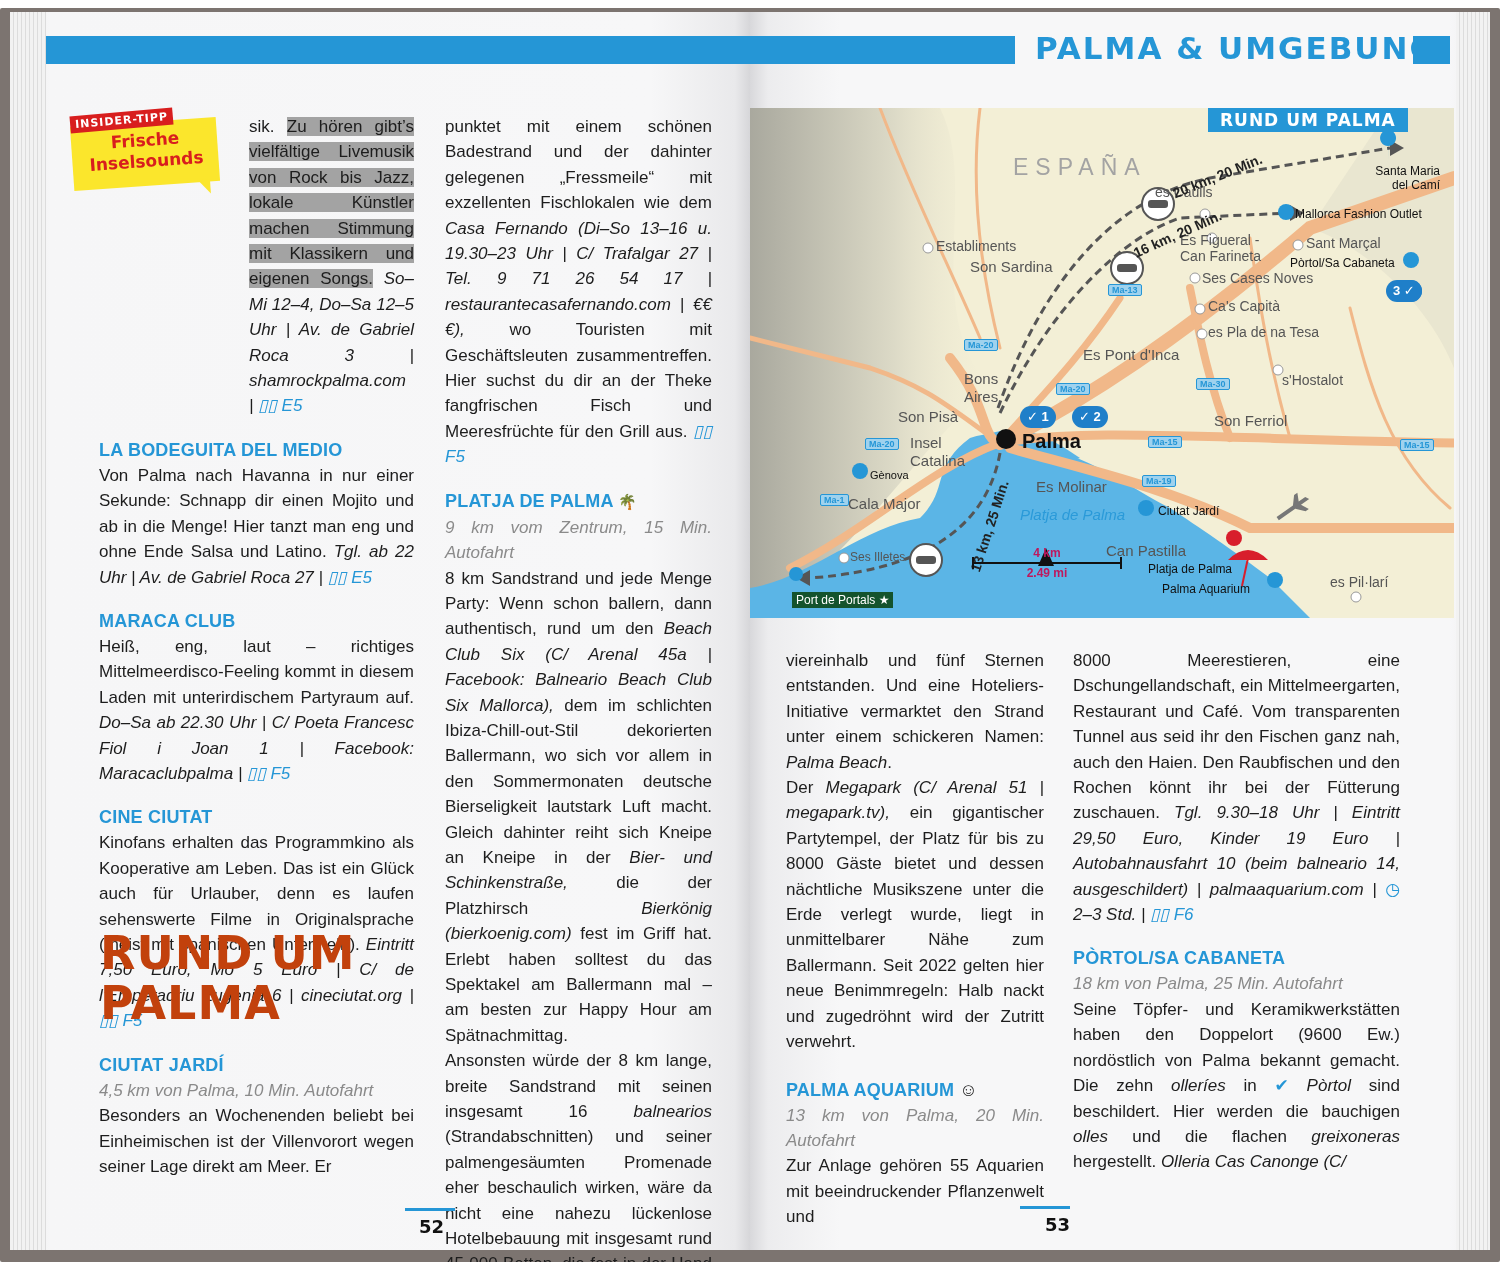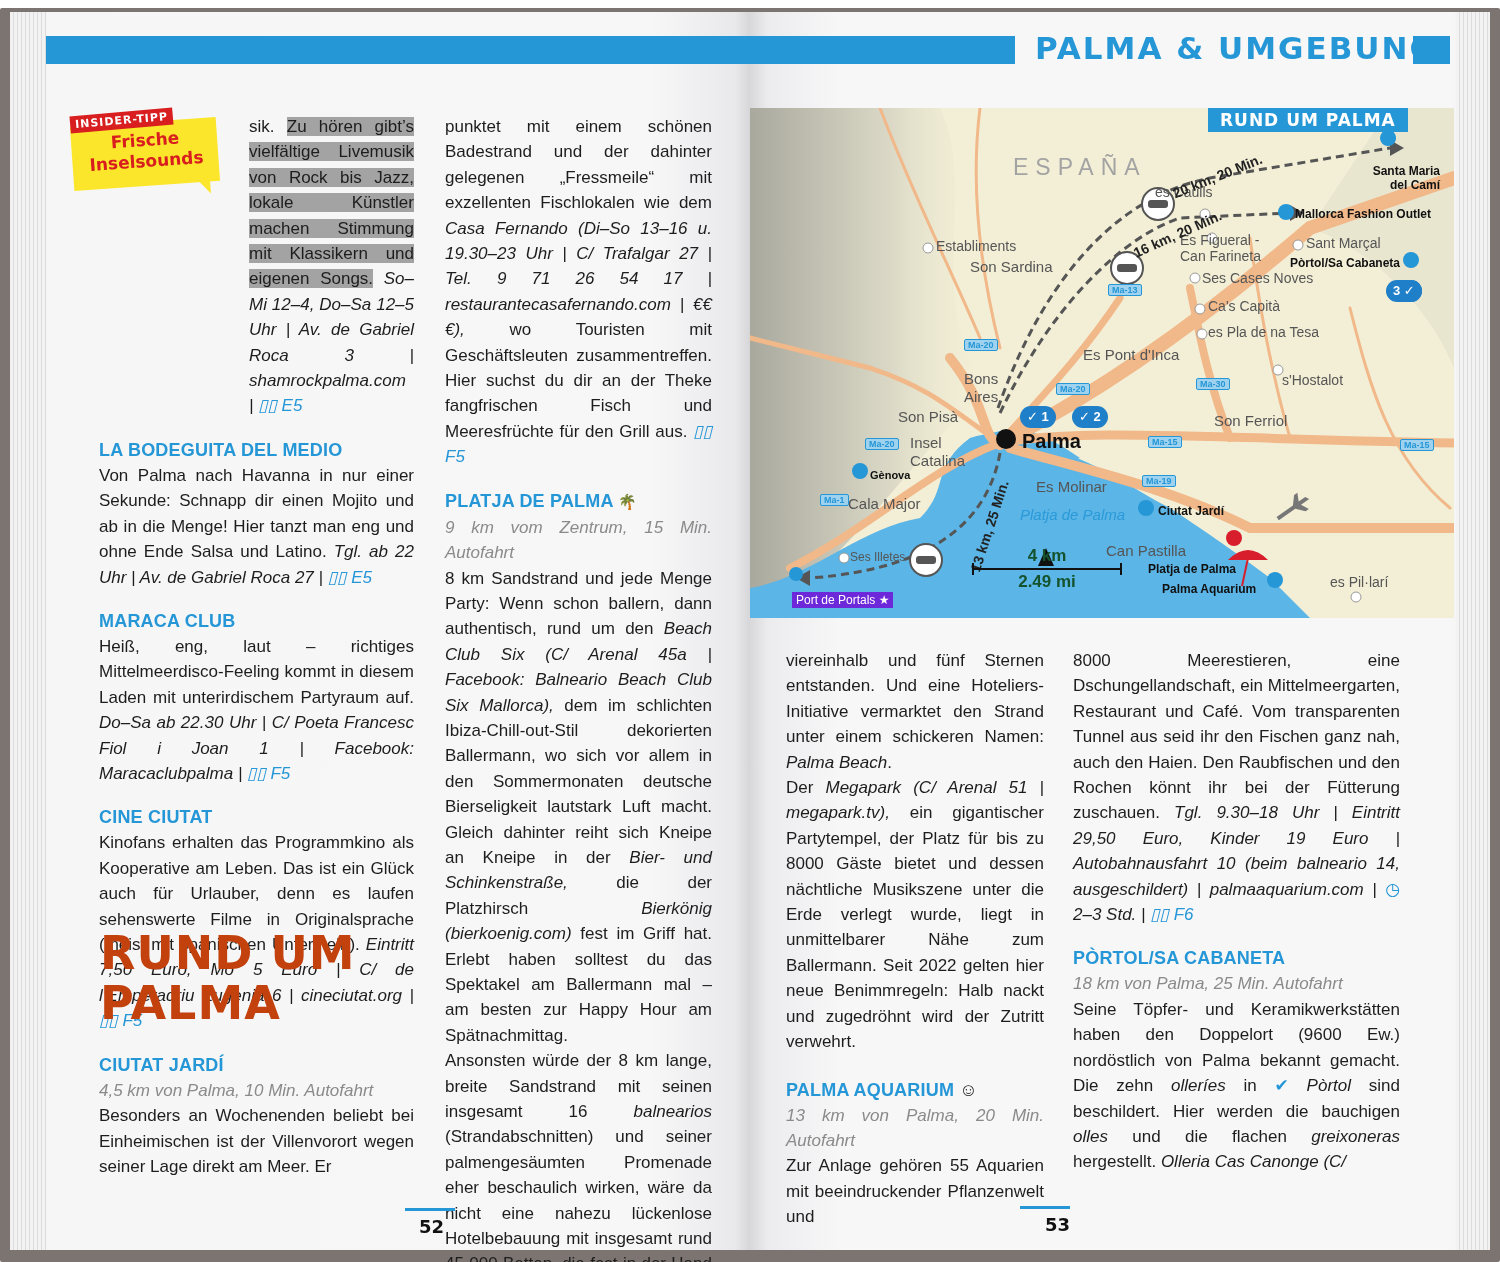--- a/index.html
+++ b/index.html
@@ -52,32 +52,32 @@
 
   .page-num { position: absolute; font-weight: bold; font-size: 18px; color: #111; font-family: "DejaVu Sans", sans-serif; }
   .page-num-line { position: absolute; height: 3px; width: 50px; background: #2596d6; }
 
   
   .map { position: absolute; left: 750px; top: 108px; width: 704px; height: 510px; overflow: hidden; background: #f3efd6; }
   .map svg { position: absolute; left: 0; top: 0; }
   .map-label { position: absolute; white-space: nowrap; font-family: "Liberation Sans", sans-serif; }
   .ml-town { font-size: 15px; color: #555; }
   .ml-small { font-size: 14px; color: #555; }
-  .ml-poi { font-size: 12px; font-weight: bold; color: #111; }
+  .ml-poi { font-size: 12px; font-weight: normal; color: #111; }
   .ml-road { font-size: 9px; color: #2596d6; background: #9fd2ee; border: 1px solid #2596d6; padding: 0 3px; border-radius: 2px; font-weight: bold; }
   .ml-country { font-size: 23px; color: #a3a3a3; letter-spacing: 7px; }
   .ml-city { font-size: 20px; font-weight: bold; color: #111; }
   .ml-sea { font-size: 15px; color: #2a9ad9; font-style: italic; text-align: center; line-height: 17px; }
   .ml-route { font-size: 14px; color: #222; font-weight: bold; }
   .map-title { position: absolute; left: 458px; top: 0px; background: #2596d6; color: #fff; font-weight: bold;
     font-family: "DejaVu Sans", sans-serif; font-size: 17px; padding: 2px 12px; letter-spacing: 1px; }
   .badge-check { position: absolute; height: 22px; background: #1f7fc9; color: #fff; font-weight: bold; font-size: 13px;
     border-radius: 11px; padding: 1px 7px; line-height: 20px; }
-  .portals { position: absolute; left: 42px; top: 484px; background: #6d28d9; color: #fff; font-size: 12px; padding: 1px 4px; }
-  .scale { position: absolute; left: 222px; top: 438px; width: 150px; text-align: center; font-weight: bold; font-size: 17px; color: #14532d; }
+  .portals { position: absolute; left: 42px; top: 484px; background: #14532d; color: #fff; font-size: 12px; padding: 1px 4px; }
+  .scale { position: absolute; left: 222px; top: 438px; width: 150px; text-align: center; font-weight: bold; font-size: 12px; color: #be185d; }
   .scale .line { height: 2px; background: #111; margin: 2px 0; position: relative; }
   .scale .line:before, .scale .line:after { content: ""; position: absolute; top: -5px; width: 2px; height: 12px; background: #111; }
   .scale .line:before { left: 0; } .scale .line:after { right: 0; }
 </style>
 </head>
 <body>
 
 <div class="book-cover"></div>
 <div class="page page-left"></div>
 <div class="page page-right"></div>

